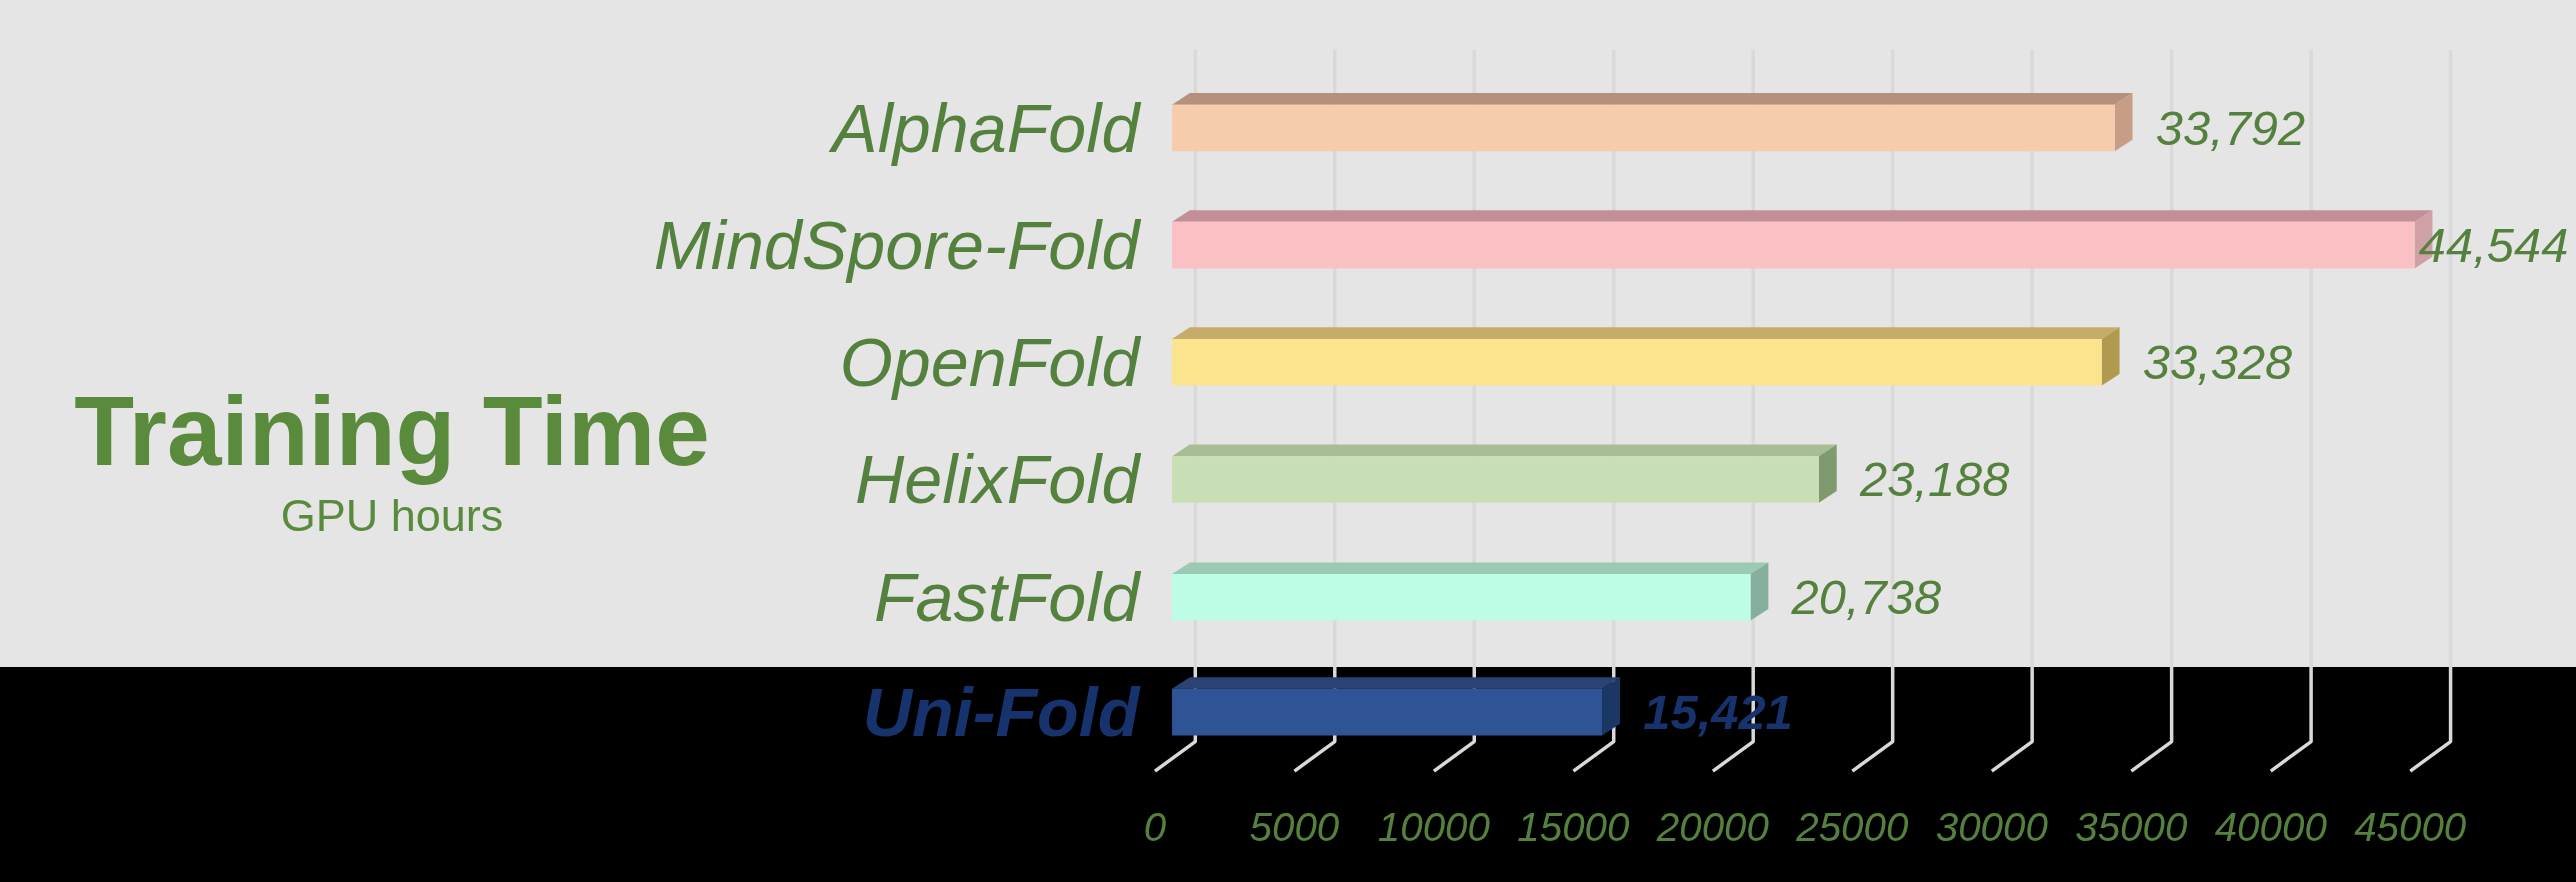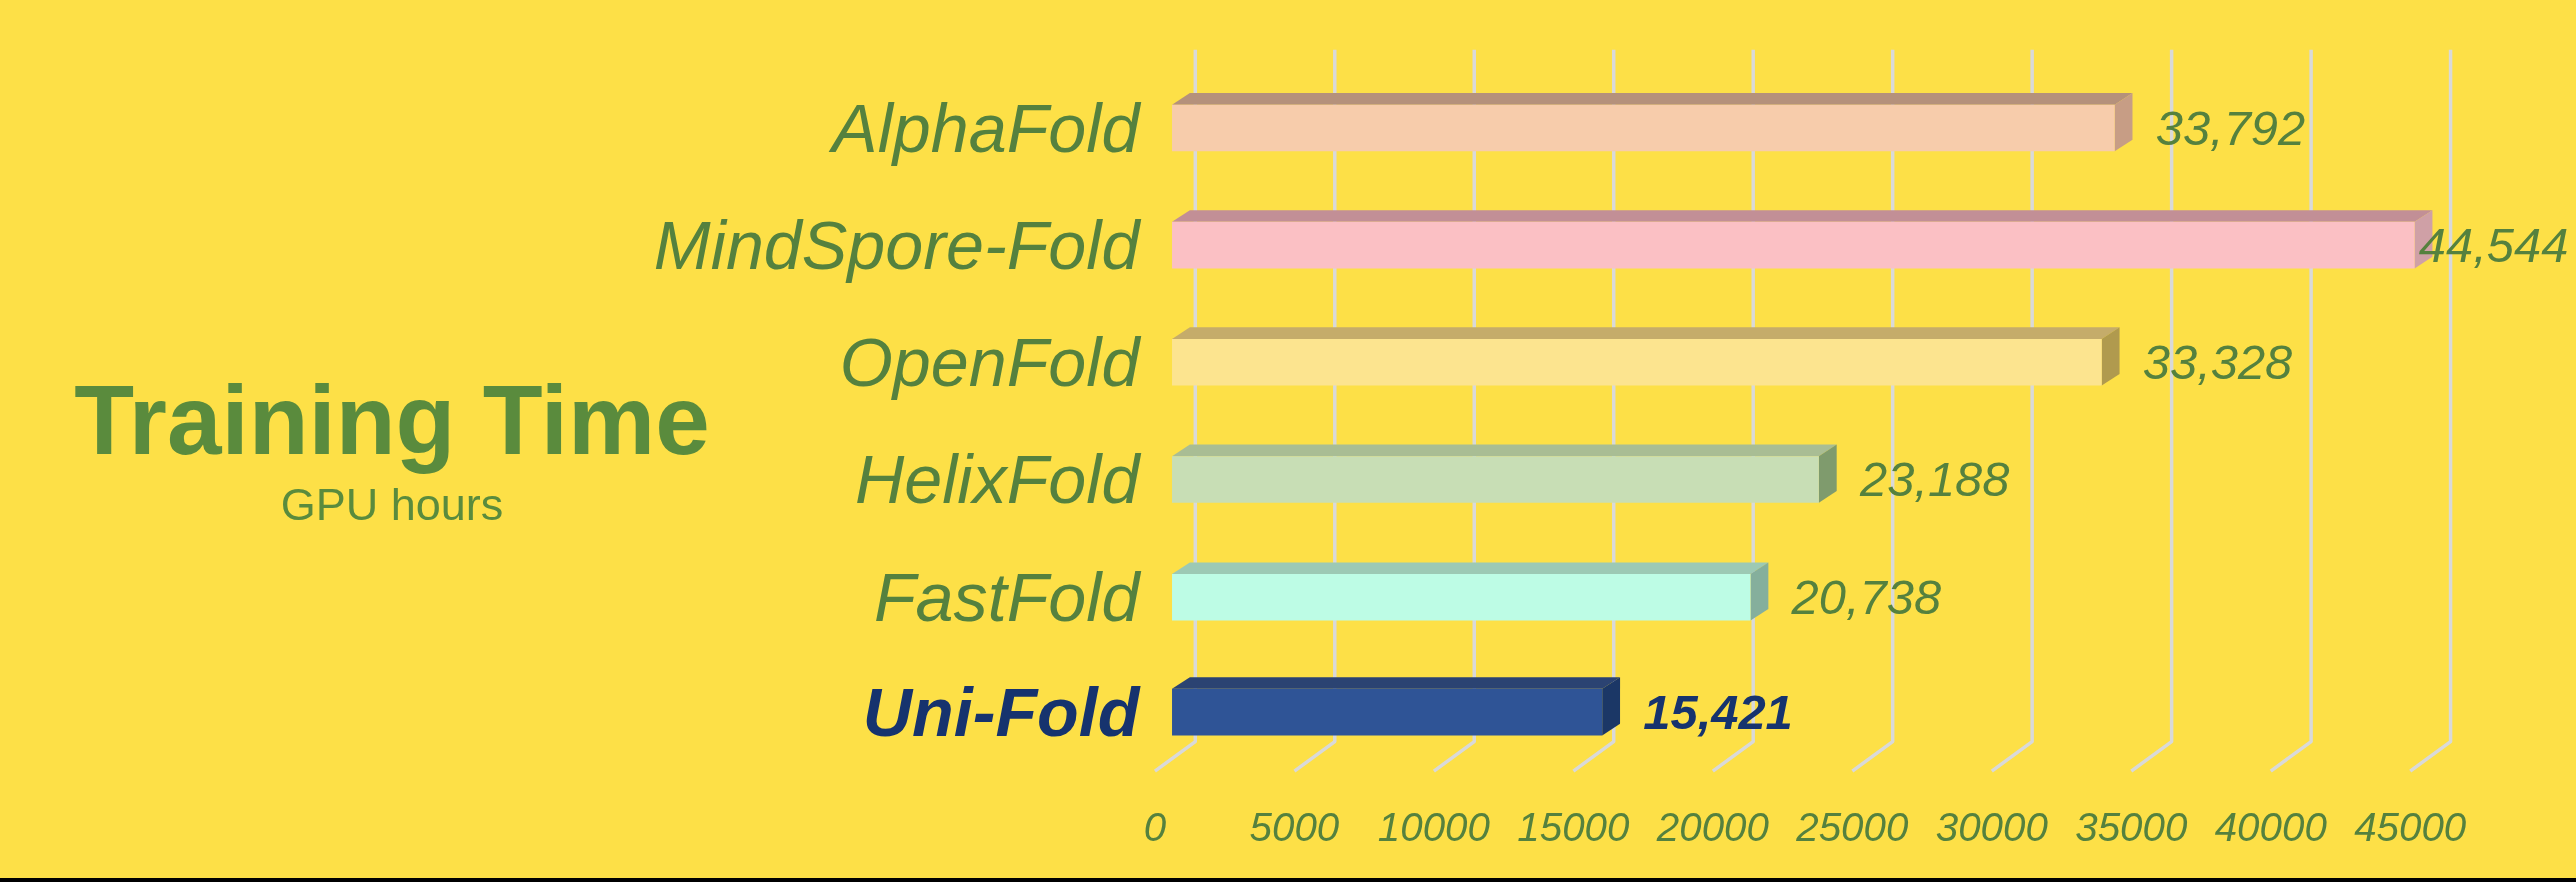--- a/index.html
+++ b/index.html
@@ -7,32 +7,32 @@
     padding: 0;
     background: #000000;
     width: 2576px;
     height: 882px;
     overflow: hidden;
     font-family: "Liberation Sans", sans-serif;
   }
   #stage {
     position: relative;
     width: 2576px;
-    height: 878px;
-    background: #fde047;
+    height: 667px;
+    background: #e5e5e5;
   }
   #chart-svg {
     position: absolute;
     left: 0;
     top: 0;
   }
   #title-block {
     position: absolute;
     left: 0;
-    top: 366px;
+    top: 377px;
     width: 784px;
     text-align: center;
     pointer-events: none;
   }
   #chart-title {
     font-size: 98px;
     font-weight: bold;
     line-height: 1.12;
     letter-spacing: 0px;
   }

